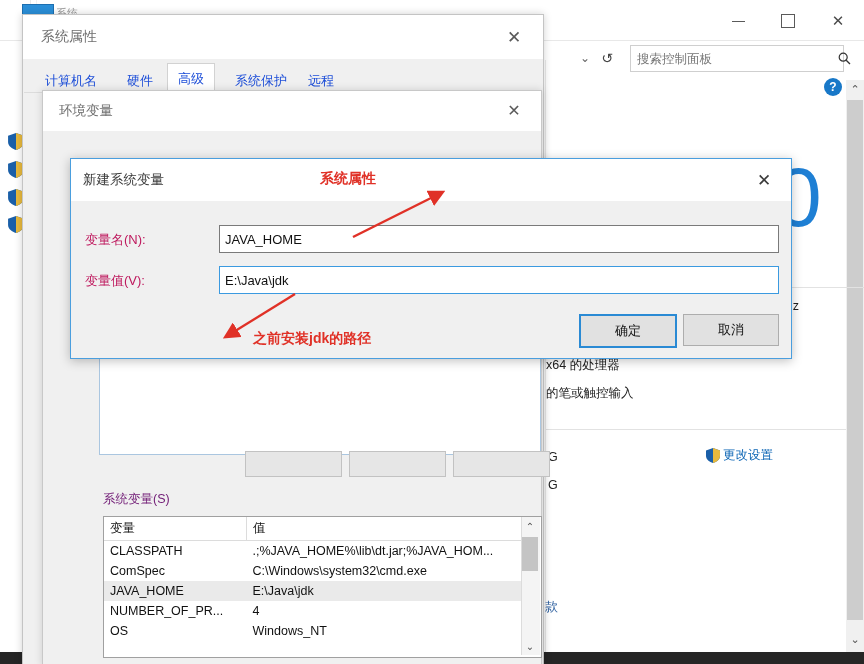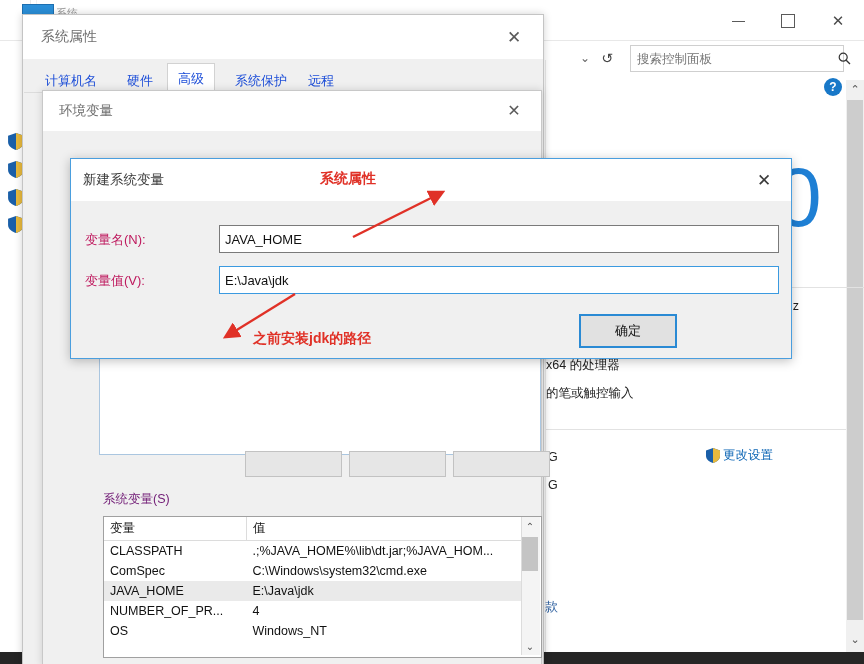--- a/index.html
+++ b/index.html
@@ -303,20 +303,21 @@
   <div class="fld" id="fld-name">
     <input value="JAVA_HOME" style="">
   </div>
 
   <div class="fldlabel" id="lbl-value">变量值(V):</div>
   <div class="fld" id="fld-value">
     <input value="E:\Java\jdk" style="">
   </div>
 
   <div class="abs" id="nv-ok">确定</div>
+  <div class="abs" id="nv-cancel">取消</div>
 </div>
 
 <div class="anno" id="anno-top">系统属性</div>
 <svg class="abs" id="arrow-top" viewBox="0 0 110 55">
   <defs>
       <marker id="ah1" markerWidth="7" markerHeight="7" refX="5" refY="3.5" orient="auto">
         <polygon points="0 0, 7 3.5, 0 7" fill="#e03127"></polygon>
       </marker>
     </defs>
   <line x1="8" y1="52" x2="96" y2="8" stroke="#e03127" stroke-width="2.4" marker-end="url(#ah1)"></line>

